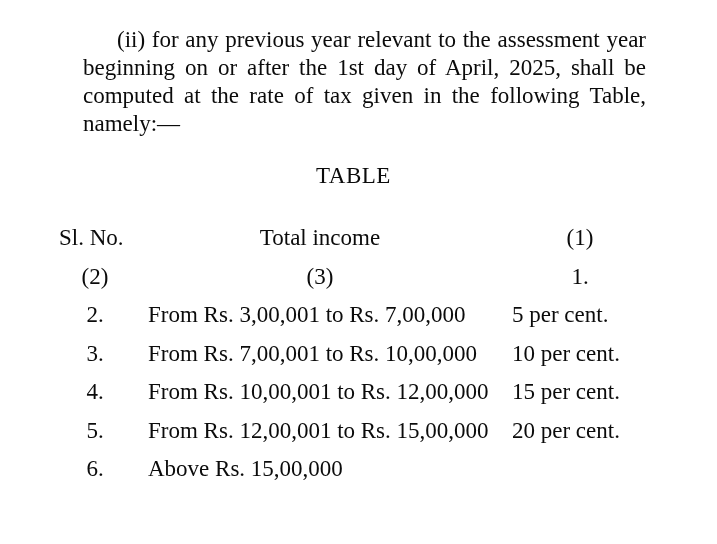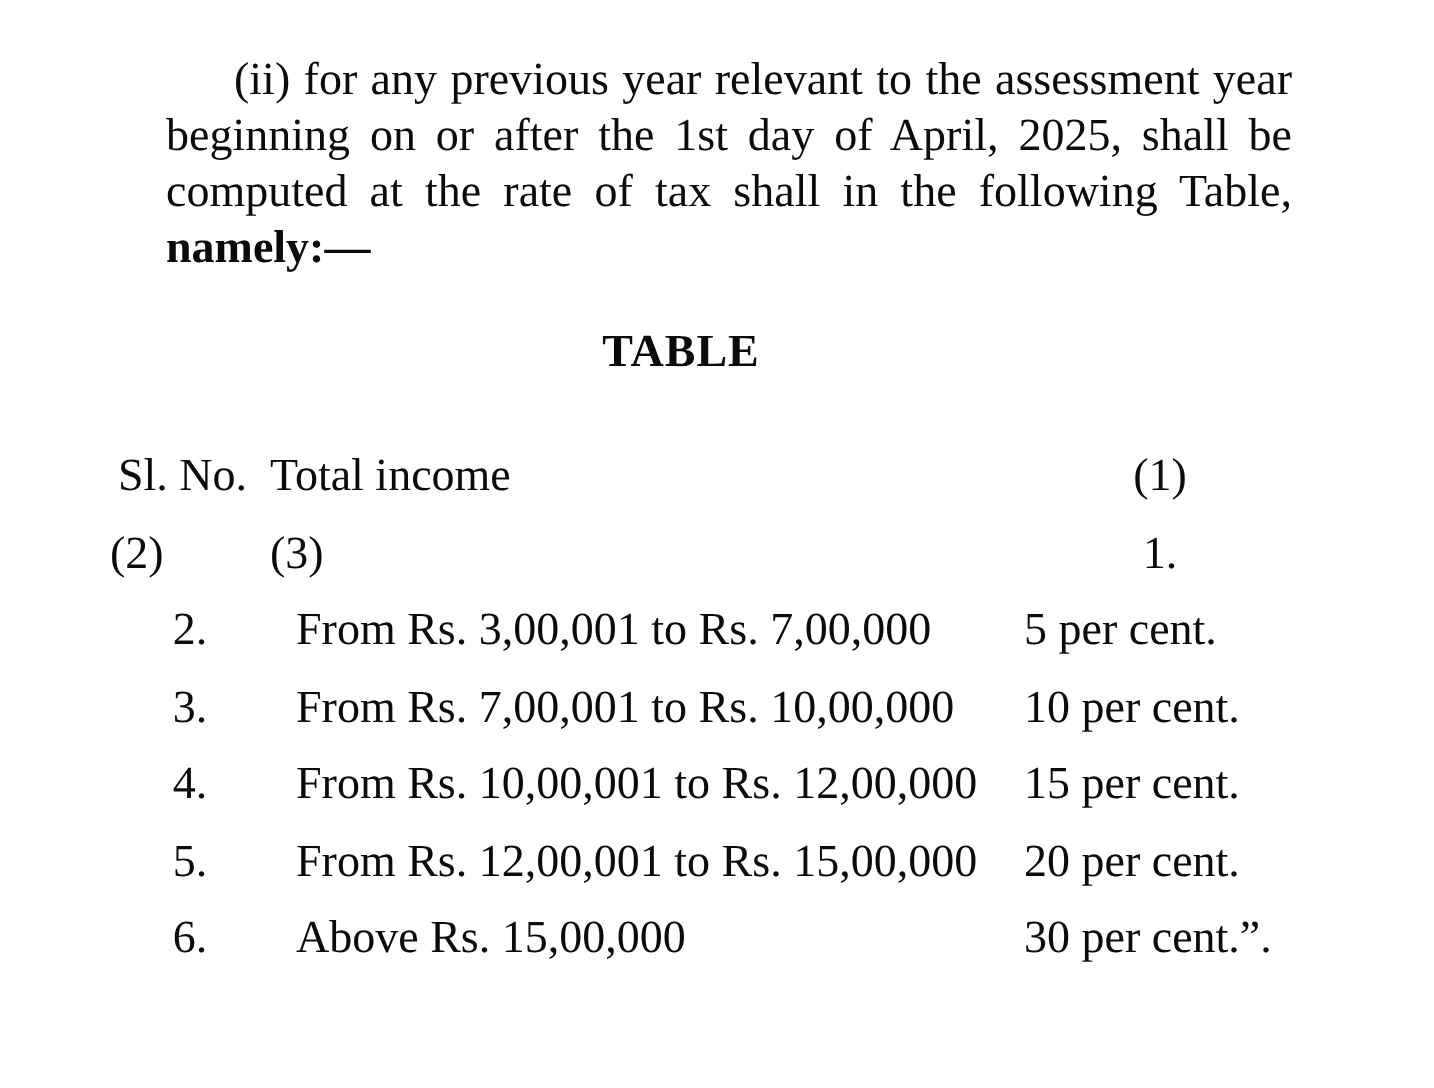--- a/index.html
+++ b/index.html
@@ -16,56 +16,56 @@
 
   
   .para {
     position: absolute;
     left: 83px; top: 26px; width: 563px;
     line-height: 28px;
     white-space: normal;
   }
   .para .jline { text-align: justify; text-align-last: justify; }
   .para .first { text-indent: 34px; }
-  .para .last  { text-align: center; text-align-last: left; font-weight: bold; }
+  .para .last  { text-align: center; text-align-last: left; }
 
   
   .table-title {
     position: absolute;
-    left: 43px; top: 162px; width: 595px;
+    left: 56px; top: 162px; width: 595px;
     line-height: 28px;
     text-align: center;
-    font-weight: bold;
+    font-weight: normal;
     letter-spacing: 0.5px;
   }
 
   
   .tax-table {
     position: absolute;
     left: 55px; top: 224px;
     display: grid;
     grid-template-columns: 80px 370px 150px;
     grid-auto-rows: 38.5px;
   }
   .tax-table > div { line-height: 28px; white-space: nowrap; overflow: visible; }
   .h1 { padding-left: 4px; text-align: left; }
-  .h2, .h3 { text-align: left; }
+  .h2, .h3 { text-align: center; }
   .n1 { text-align: center; }
   .c2 { padding-left: 13px; }
   .c3 { padding-left: 7px; }
 </style>
 </head>
 <body>
 
 <div class="page">
 
   <div class="para">
     <div class="jline first">(ii) for any previous year relevant to the assessment year</div>
     <div class="jline">beginning on or after the 1st day of April, 2025, shall be</div>
-    <div class="jline">computed at the rate of tax shall in the following Table,</div>
+    <div class="jline">computed at the rate of tax given in the following Table,</div>
     <div class="last">namely:—</div>
   </div>
 
   <div class="table-title">TABLE</div>
 
   <div class="tax-table">
 
     <div class="h1">Sl. No.</div>
     <div class="h2">Total income</div>
 
@@ -86,16 +86,15 @@
     <div class="n1">4.</div>
     <div class="c2">From Rs. 10,00,001 to Rs. 12,00,000</div>
     <div class="c3">15 per cent.</div>
 
     <div class="n1">5.</div>
     <div class="c2">From Rs. 12,00,001 to Rs. 15,00,000</div>
     <div class="c3">20 per cent.</div>
 
     <div class="n1">6.</div>
     <div class="c2">Above Rs. 15,00,000</div>
-    <div class="c3">30 per cent.”.</div>
   </div>
 
 </div>
 
 </body></html>

